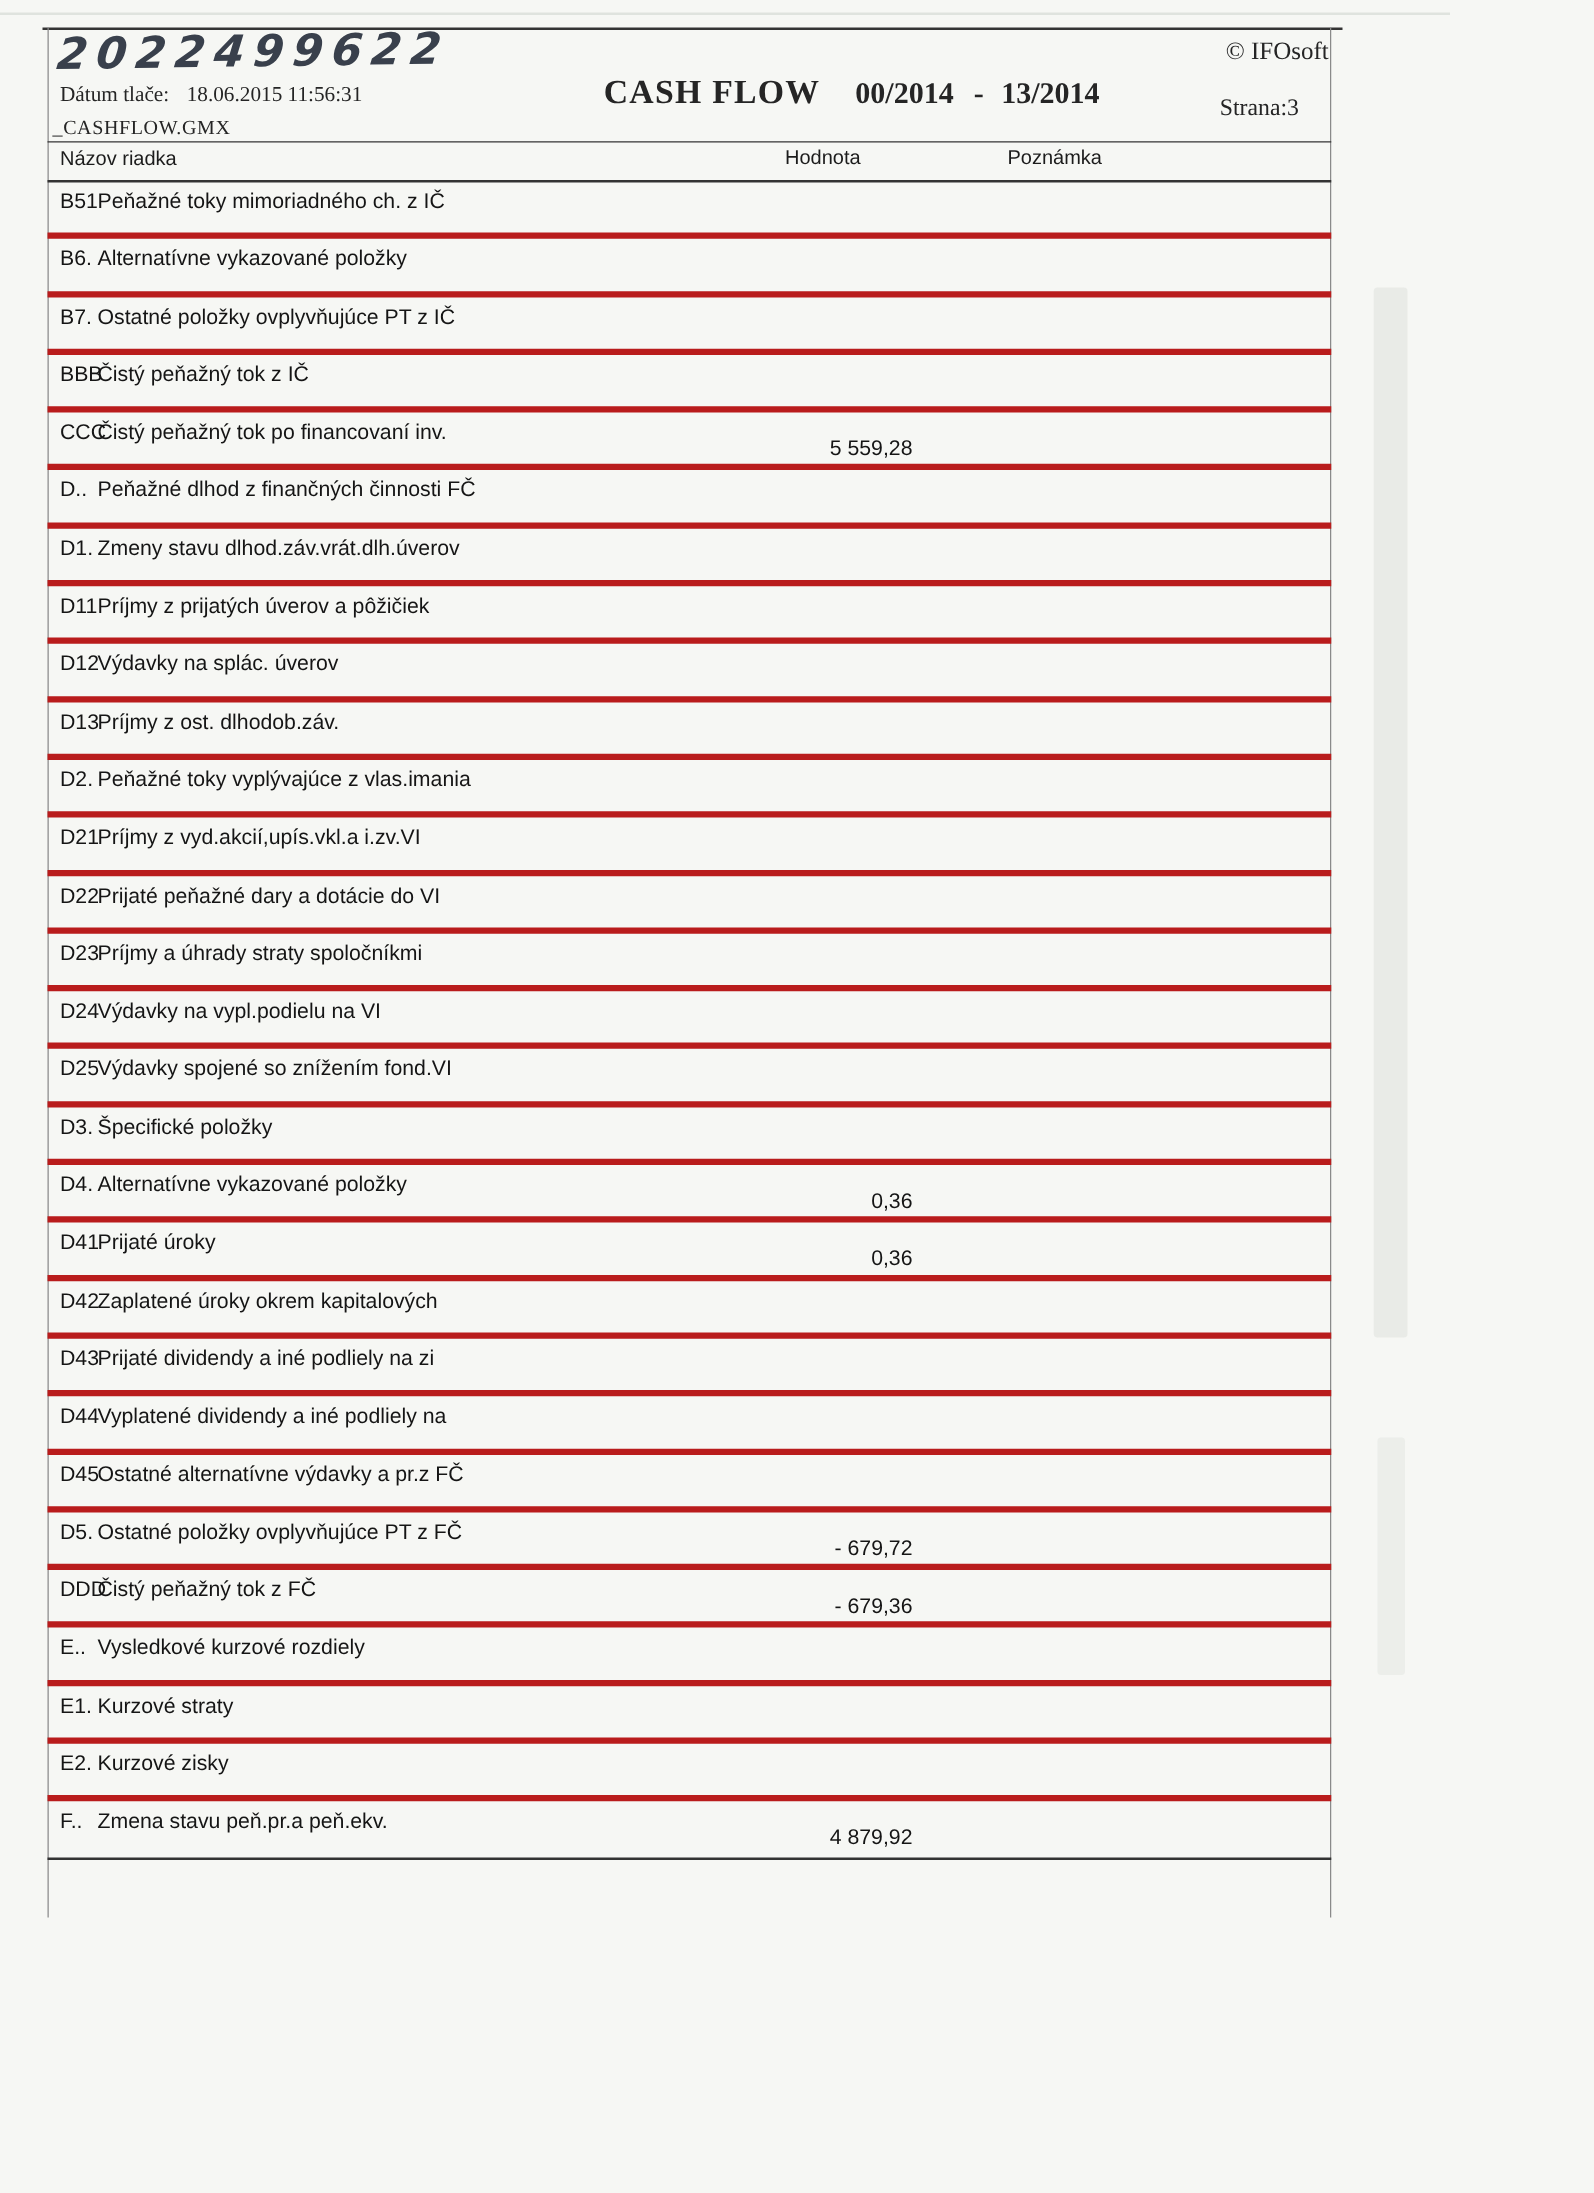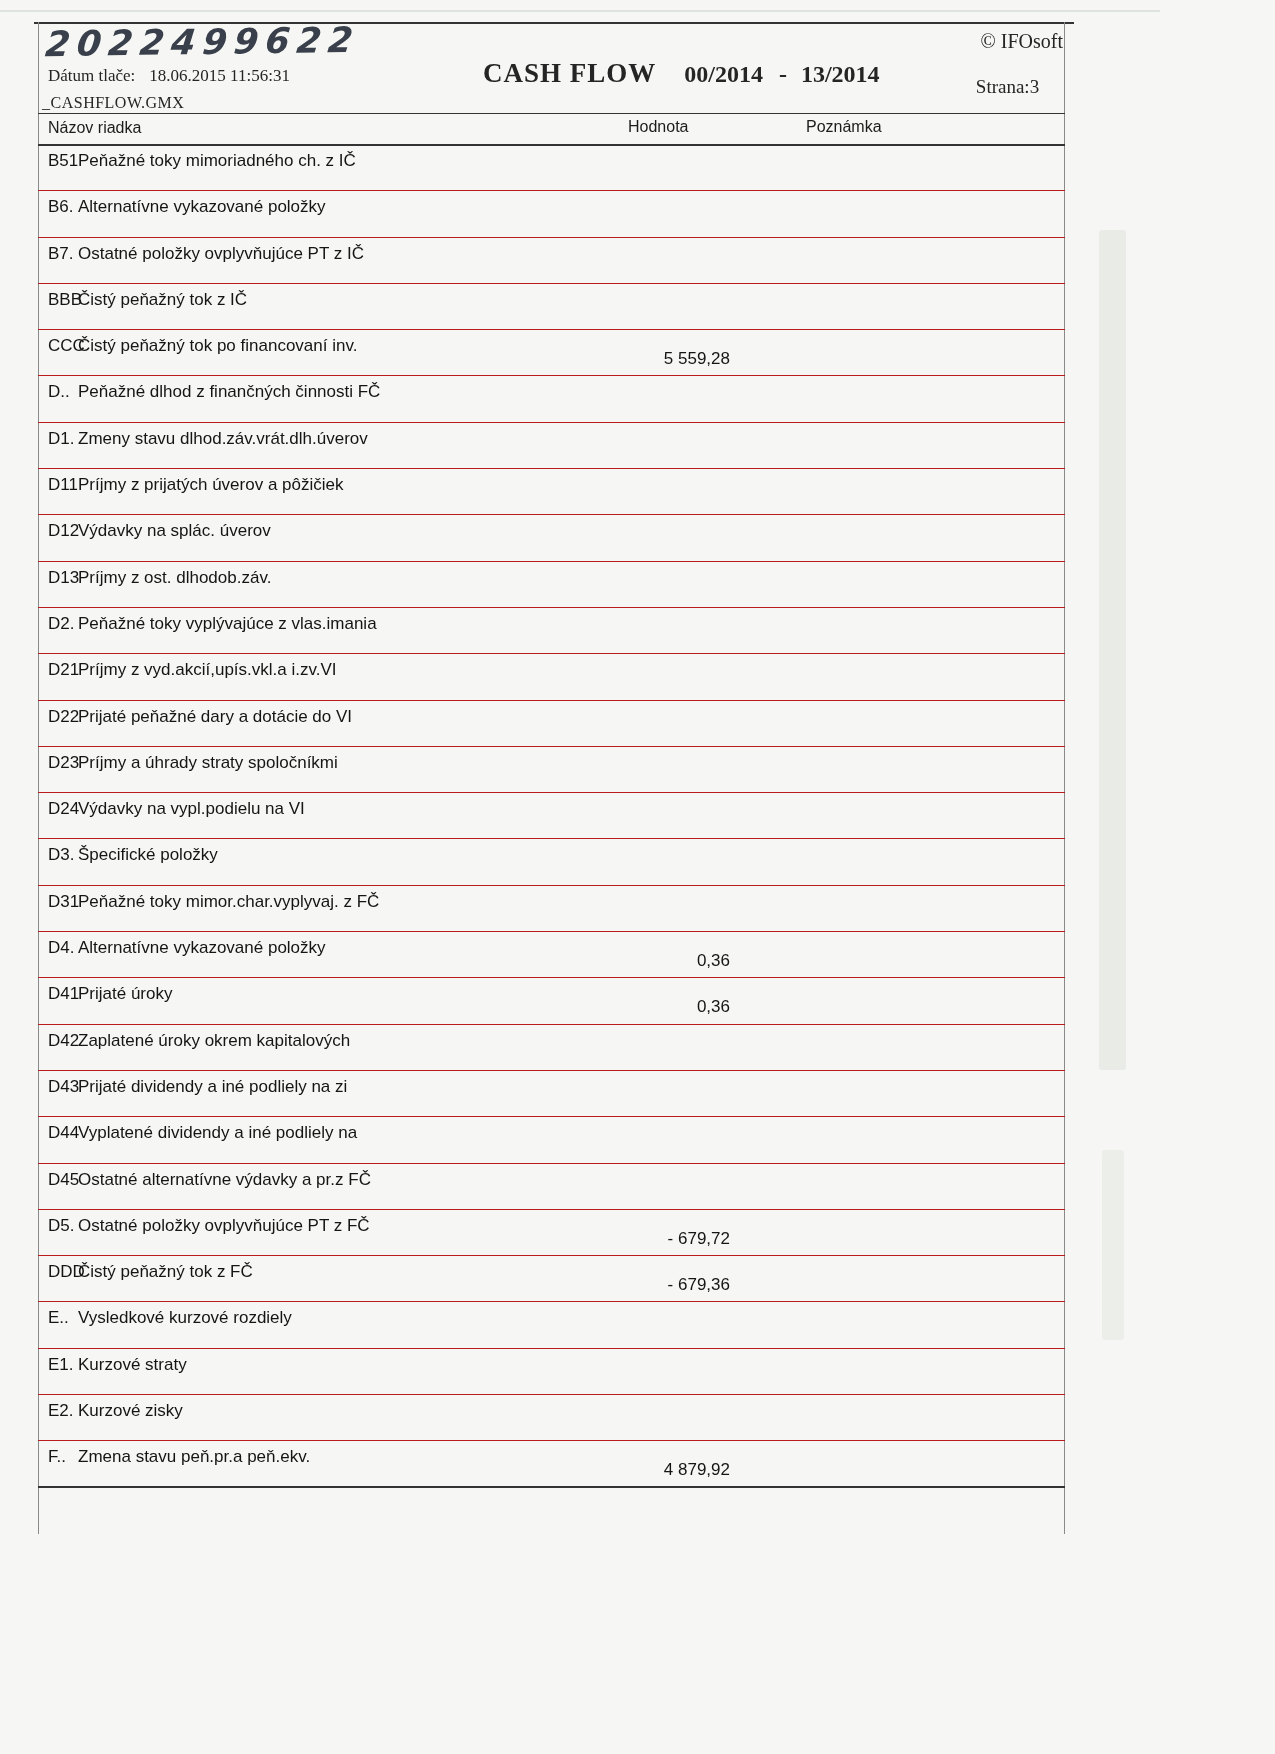--- a/index.html
+++ b/index.html
@@ -47,21 +47,21 @@
   
   .col-head{position:absolute;font-size:16px;color:#1c1c1c;}
   .ch-name{left:48px;top:119px;}
   .ch-value{left:628px;top:118px;}
   .ch-note{left:806px;top:118px;}
 
   
   .rows{position:absolute;left:38px;top:145px;width:1027px;}
   .row{
     position:relative;height:46.3px;box-sizing:border-box;
-    border-bottom:1px solid #b91c1c;
+    border-bottom:5px solid #b91c1c;
   }
   .row .code{
     position:absolute;left:10px;top:6px;
     font-size:17px;color:#151515;width:34px;
   }
   .row .name{
     position:absolute;left:40px;top:6px;
     font-size:17px;color:#151515;white-space:nowrap;
   }
   .row .value{
@@ -167,26 +167,26 @@
       </div>
       <div class="row">
         <span class="code">D23</span>
         <span class="name">Príjmy a úhrady straty spoločníkmi</span>
       </div>
       <div class="row">
         <span class="code">D24</span>
         <span class="name">Výdavky na vypl.podielu na VI</span>
       </div>
       <div class="row">
+        <span class="code">D25</span>
+        <span class="name">Výdavky spojené so znížením fond.VI</span>
+      </div>
+      <div class="row">
         <span class="code">D3.</span>
         <span class="name">Špecifické položky</span>
-      </div>
-      <div class="row">
-        <span class="code">D31</span>
-        <span class="name">Peňažné toky mimor.char.vyplyvaj. z FČ</span>
       </div>
       <div class="row">
         <span class="code">D4.</span>
         <span class="name">Alternatívne vykazované položky</span>
         <span class="value">0,36</span>
       </div>
       <div class="row">
         <span class="code">D41</span>
         <span class="name">Prijaté úroky</span>
         <span class="value">0,36</span>

